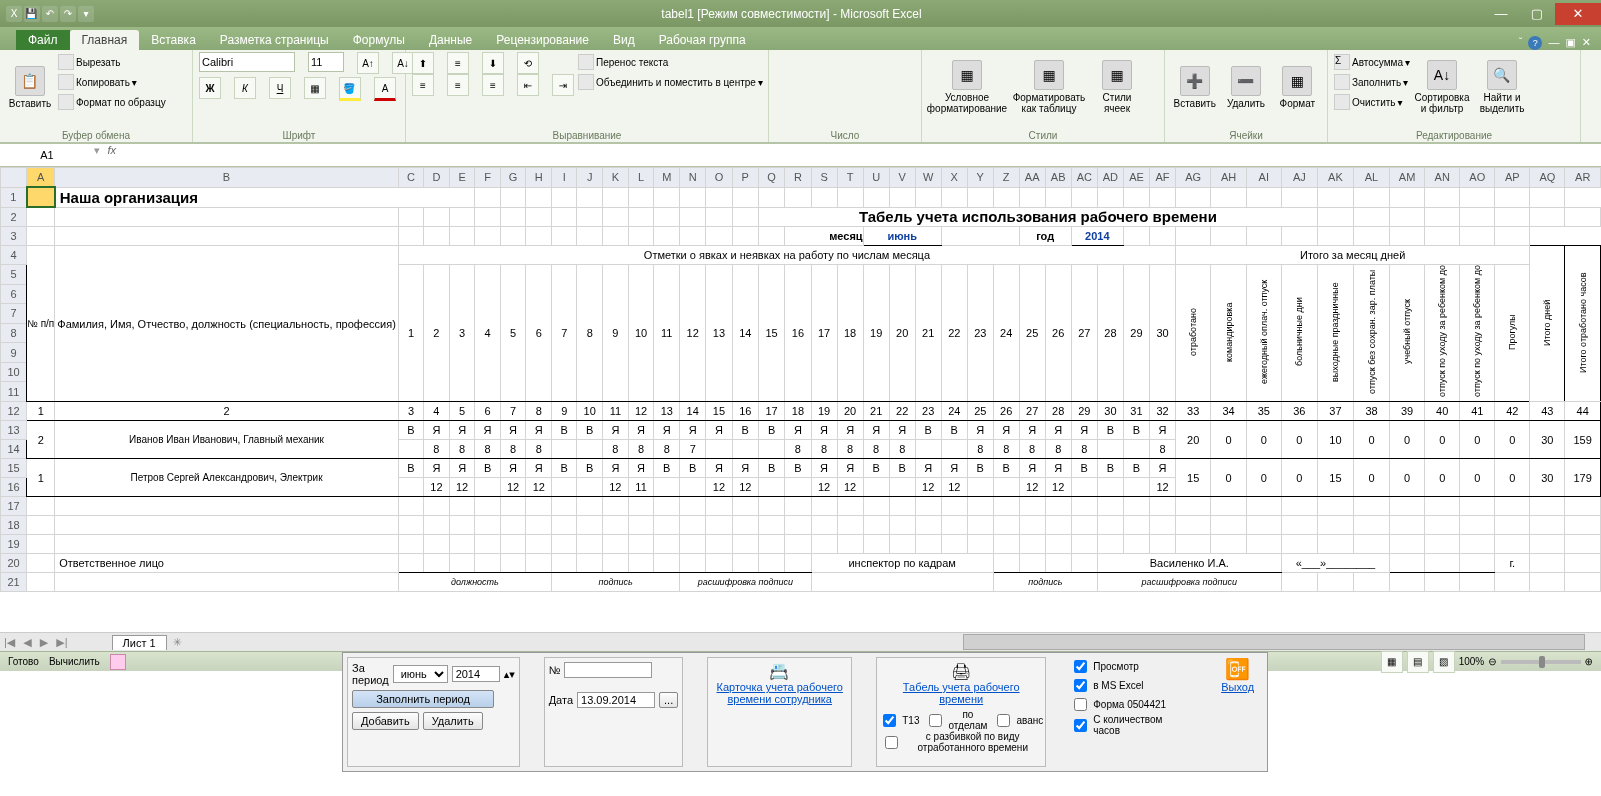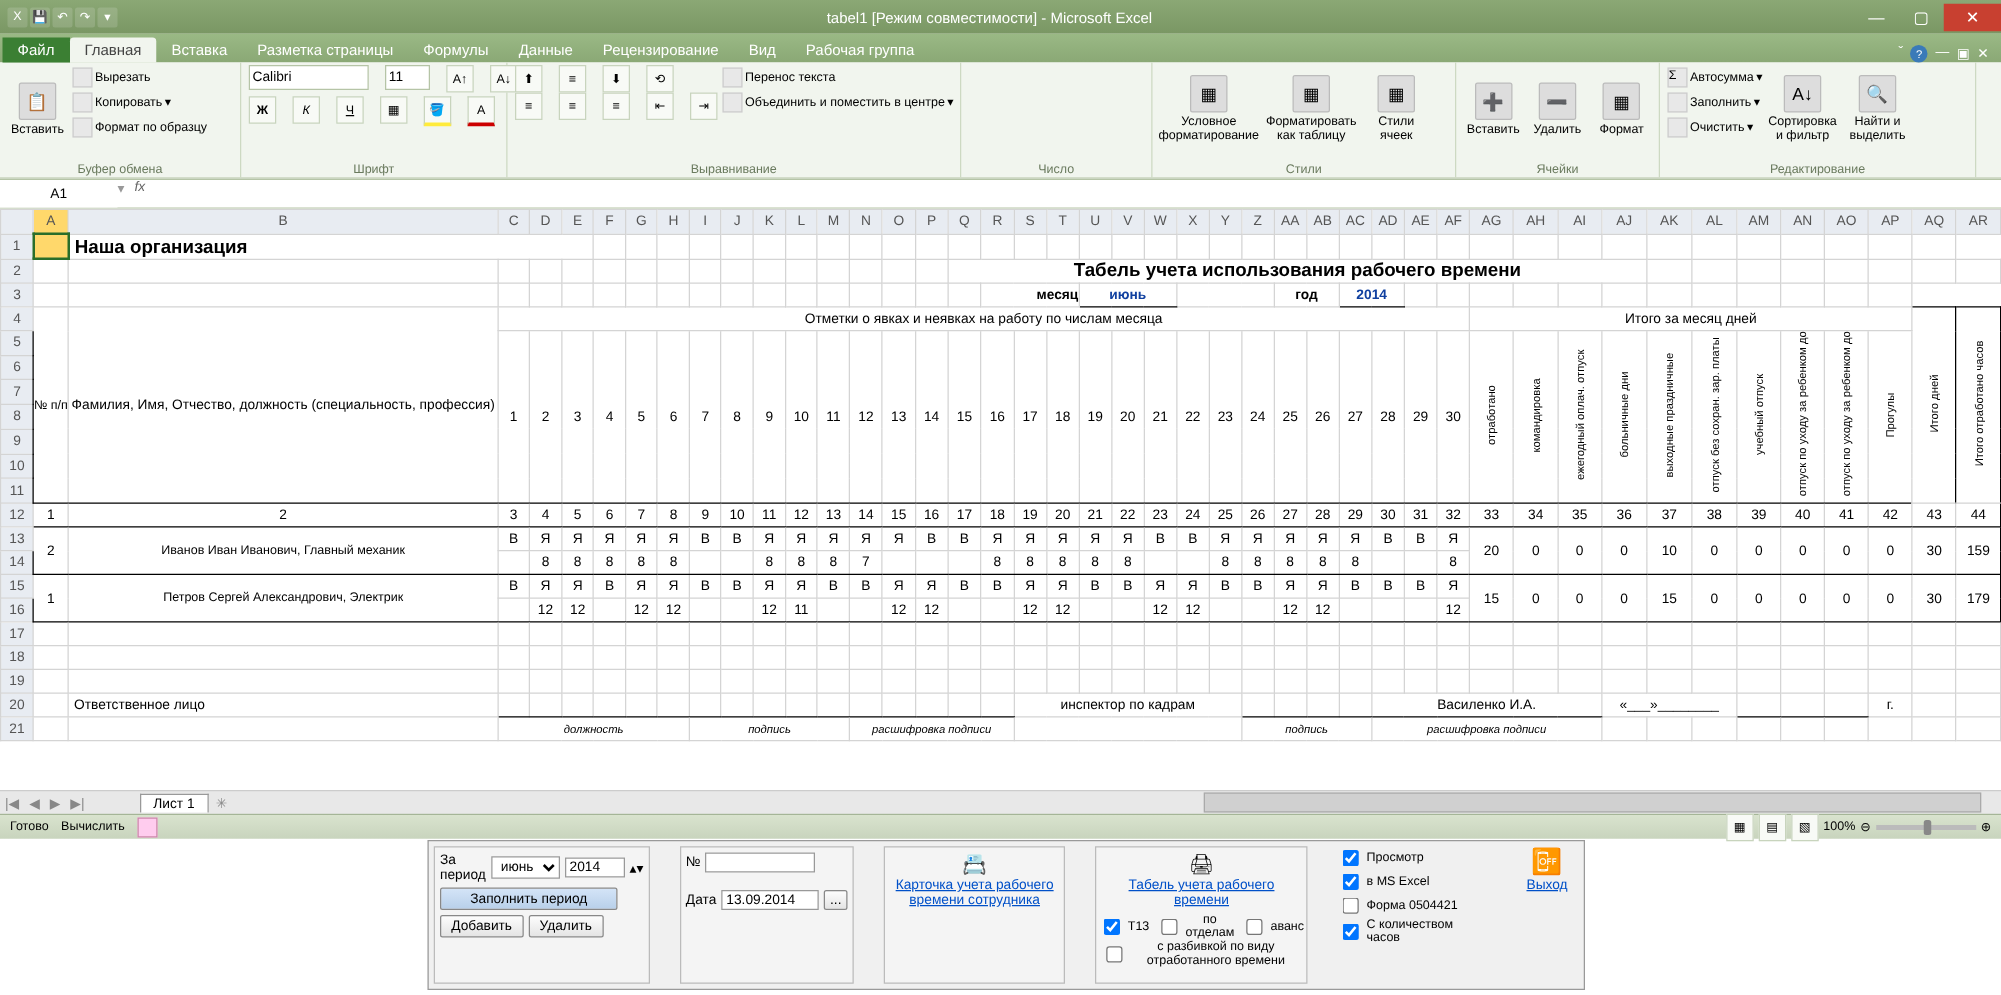--- a/index.html
+++ b/index.html
@@ -4,21 +4,21 @@
 <style>
 html,body{margin:0;padding:0;font-family:"Segoe UI",Tahoma,sans-serif;font-size:11px;background:#8ba875;color:#000;overflow:hidden}
 .window{width:1601px;height:796px;background:#fff;position:relative}
 .titlebar{height:27px;background:linear-gradient(#8ba875,#7a9764);display:flex;align-items:center;color:#fff;font-size:12px}
 .qat{display:flex;align-items:center;gap:2px;padding:0 6px}
 .qat span{width:16px;height:16px;display:inline-flex;align-items:center;justify-content:center;background:rgba(255,255,255,.15);border-radius:2px;font-size:10px}
 .titletxt{flex:1;text-align:center}
 .winbtns{display:flex}
 .winbtns div{width:36px;height:22px;display:flex;align-items:center;justify-content:center;color:#fff;font-size:13px}
 .winbtns .close{background:#c84030;width:46px}
-.tabs{height:23px;background:linear-gradient(#9ab985,#8aa875);display:flex;align-items:flex-end;padding-left:2px}
+.tabs{height:23px;background:linear-gradient(#9ab985,#8aa875);display:flex;align-items:flex-end;padding-left:16px}
 .tab{padding:3px 12px;font-size:12px;color:#fff;cursor:pointer}
 .tab.file{background:#3b7f33;border-radius:0}
 .tab.active{background:#f1f5ee;color:#444;border-radius:3px 3px 0 0}
 .tabs .help{margin-left:auto;display:flex;gap:6px;padding-right:10px;color:#fff}
 .ribbon{height:92px;background:#f1f5ee;border-bottom:1px solid #b5c4a6;display:flex}
 .rgroup{border-right:1px solid #cdd9c2;padding:2px 6px 0;display:flex;flex-direction:column;position:relative}
 .rgroup .label{text-align:center;font-size:10px;color:#6a7a5e;padding:1px 0;position:absolute;bottom:0;left:0;right:0}
 .rbody{flex:1;display:flex;gap:4px;align-items:flex-start}
 .bigbtn{display:flex;flex-direction:column;align-items:center;justify-content:center;width:48px;height:70px;font-size:10px;text-align:center;gap:2px;cursor:pointer}
 .bigbtn .ic{width:28px;height:28px;background:#ddd;border:1px solid #bbb;border-radius:2px;display:flex;align-items:center;justify-content:center;font-size:14px}
@@ -34,21 +34,21 @@
 .grid{border-collapse:collapse;table-layout:fixed}
 .grid th,.grid td{border:1px solid #d4d4d4;height:18px;font-size:11px;text-align:center;background:#fff;padding:0;overflow:hidden;white-space:nowrap}
 .grid th{background:#e8ecf2;font-weight:normal;color:#555}
 .grid th.sel{background:#ffd86b}
 .grid .rh{background:#e8ecf2;width:26px;color:#555}
 .colA{width:26px}.colB{width:232px}.colD{width:26px}.colTot{width:36px}
 .bt{border-top:1.5px solid #000!important}.bb{border-bottom:1.5px solid #000!important}.bl{border-left:1.5px solid #000!important}.br{border-right:1.5px solid #000!important}
 .vtxt{writing-mode:vertical-rl;transform:rotate(180deg);font-size:9px;height:130px;display:inline-block;padding:2px 0}
 .status{height:19px;background:linear-gradient(#d9e3ce,#c8d4bd);border-top:1px solid #a5b597;display:flex;align-items:center;font-size:10px;padding:0 8px;gap:10px}
 .status .right{margin-left:auto;display:flex;align-items:center;gap:4px}
-.dlg{position:absolute;left:342px;top:672px;width:916px;height:110px;background:#f0f0f0;border:1px solid #999;padding:4px;display:flex;gap:24px;font-size:11px}
+.dlg{position:absolute;left:342px;top:652px;width:916px;height:110px;background:#f0f0f0;border:1px solid #999;padding:4px;display:flex;gap:24px;font-size:11px}
 .dlgbox{border:1px solid #bbb;padding:4px;background:#f4f4f4}
 .dbtn{border:1px solid #888;background:linear-gradient(#fdfdfd,#e4e4e4);padding:2px 8px;font-size:11px;cursor:pointer;border-radius:2px}
 .dinp{border:1px solid #999;background:#fff;padding:1px 3px;font-size:11px}
 .chk{display:flex;align-items:center;gap:3px;font-size:10px}
 .scrollh{height:18px;background:#e8e8e8;border-top:1px solid #ccc;display:flex;align-items:center}
 .sheettab{background:#fff;border:1px solid #999;border-bottom:none;padding:1px 10px;margin-left:40px;font-size:11px}
 </style>
 </head>
 <body>
 

